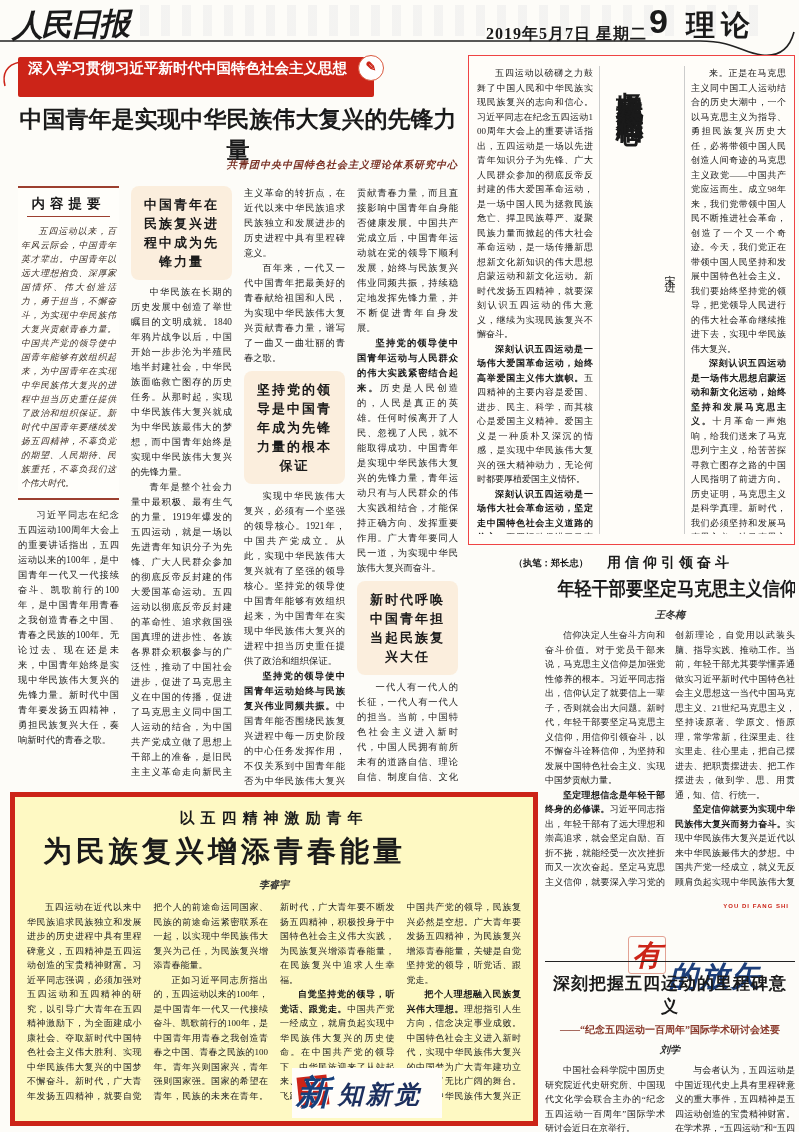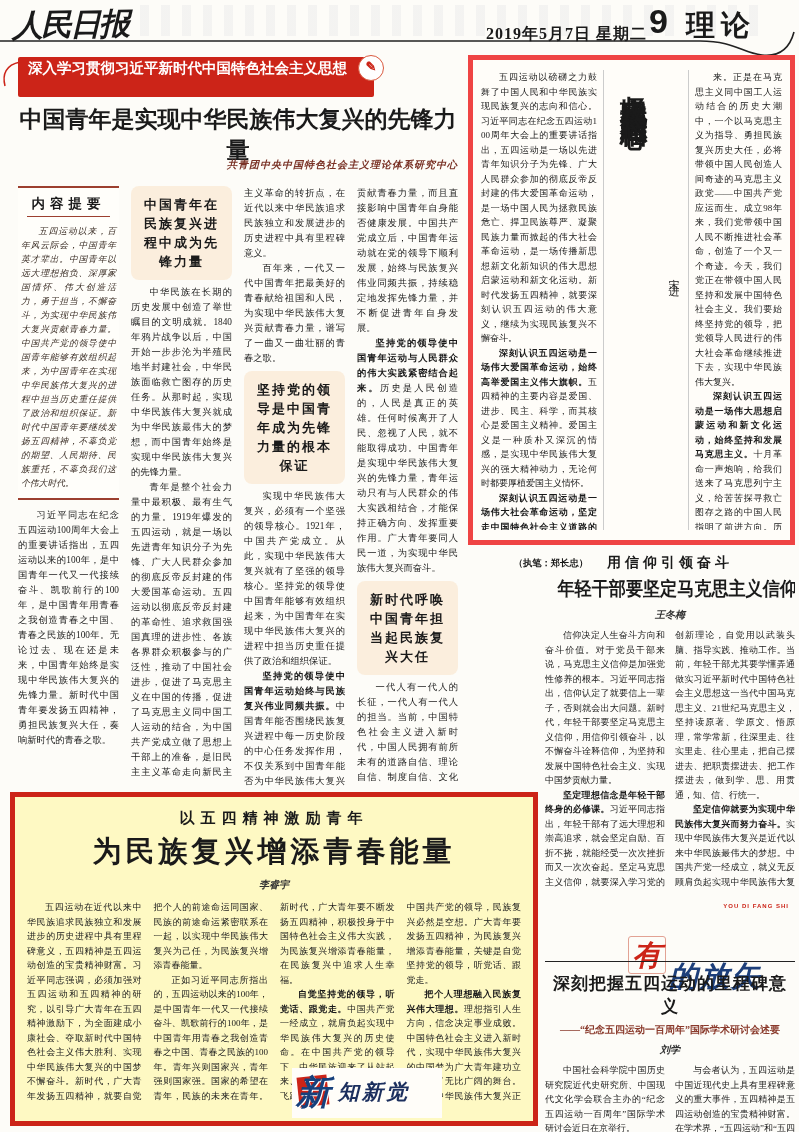--- a/index.html
+++ b/index.html
@@ -44,21 +44,21 @@
   
   .abstract-box{border-top:2px solid #9c3f2f;border-bottom:2px solid #9c3f2f;
     padding:6px 3px 8px;margin-bottom:8px;break-inside:avoid;background:#fffefa;}
   .abstract-title{text-align:center;font-family:"Liberation Sans",sans-serif;font-weight:bold;
     font-size:13.5px;letter-spacing:5px;padding:2px 0 5px;}
   .abstract-rule{height:1px;background:#9c3f2f;margin:0 6px 7px;}
   .abstract-text{font-style:italic;font-size:8.8px;line-height:14px;color:#3a2d25;
     text-align:justify;word-break:break-all;text-indent:2em;}
   
   .right-box{position:absolute;left:468px;top:55px;width:327px;height:490px;
-    border:5px solid #ef4444;background:#fffdf9;box-sizing:border-box;display:flex;
+    border:1px solid #ef4444;background:#fffdf9;box-sizing:border-box;display:flex;
     padding:10px 8px;justify-content:space-between;}
   .rb-col1{width:116px;font-size:9px;line-height:14.5px;text-align:justify;
     word-break:break-all;overflow:hidden;}
   .rb-title-strip{width:84px;position:relative;border-left:1px solid #ccc;border-right:1px solid #ccc;
     margin:0 6px;flex-shrink:0;}
   .rb-title{writing-mode:vertical-rl;font-family:"Liberation Sans",sans-serif;font-weight:bold;
     font-size:27px;letter-spacing:2px;line-height:1.1;margin:4px auto 0 14px;height:462px;}
   .rb-author{position:absolute;right:7px;top:200px;writing-mode:vertical-rl;
     font-size:11px;letter-spacing:6px;}
   .rb-col2{flex:1;font-size:9px;line-height:14.5px;text-align:justify;word-break:break-all;
@@ -89,31 +89,31 @@
   .sem-title{text-align:center;font-family:"Liberation Sans",sans-serif;font-weight:bold;
     font-size:17px;letter-spacing:1px;margin-top:6px;}
   .sem-subtitle{text-align:center;font-weight:bold;font-size:10px;color:#8a3a2c;margin-top:5px;}
   .sem-body{height:94px;column-count:2;column-gap:10px;column-fill:auto;margin-top:2px;
     font-size:9px;line-height:14.5px;text-align:justify;word-break:break-all;overflow:hidden;}
   
   .red-box{position:absolute;left:10px;top:792px;width:518px;height:324px;
     border:5px solid var(--accent_red);background:#fef9c3;overflow:hidden;}
   .rbx-kicker{text-align:center;font-family:"Liberation Sans",sans-serif;font-weight:bold;
     font-size:15px;letter-spacing:6px;margin-top:12px;}
-  .rbx-title{text-align:center;font-family:"Liberation Sans",sans-serif;font-weight:bold;
-    font-size:29px;letter-spacing:4px;margin-top:4px;}
+  .rbx-title{font-family:"Liberation Sans",sans-serif;font-weight:bold;
+    font-size:29px;letter-spacing:4px;margin-top:4px;padding-left:28px;}
   .rbx-body{margin:8px 12px 0;height:212px;column-count:4;column-gap:12px;column-fill:auto;
     font-size:9px;line-height:14.5px;text-align:justify;word-break:break-all;overflow:hidden;}
   
   .xzxj{position:absolute;left:292px;top:1068px;width:150px;height:50px;background:#fffdf9;}
   .xzxj-seal{position:absolute;left:6px;top:8px;width:30px;height:30px;background:var(--accent_red);
     transform:rotate(-6deg);}
   .xzxj-xin{position:absolute;left:4px;top:2px;font-size:34px;font-weight:bold;font-style:italic;
     color:#17407c;text-shadow:1px 1px 0 #fff;}
-  .xzxj-rest{position:absolute;left:46px;top:10px;font-size:21px;font-weight:bold;font-style:italic;
+  .xzxj-rest{position:absolute;left:46px;top:10px;font-size:25px;font-weight:bold;font-style:italic;
     color:#1c2f5e;letter-spacing:3px;font-family:"Liberation Sans",sans-serif;}
 </style>
 </head>
 <body>
 
 <div class="page">
 
   <div class="mast-bars"></div>
   <div class="masthead">人民日报</div>
   <div class="hdr-date">2019年5月7日 星期二</div>

